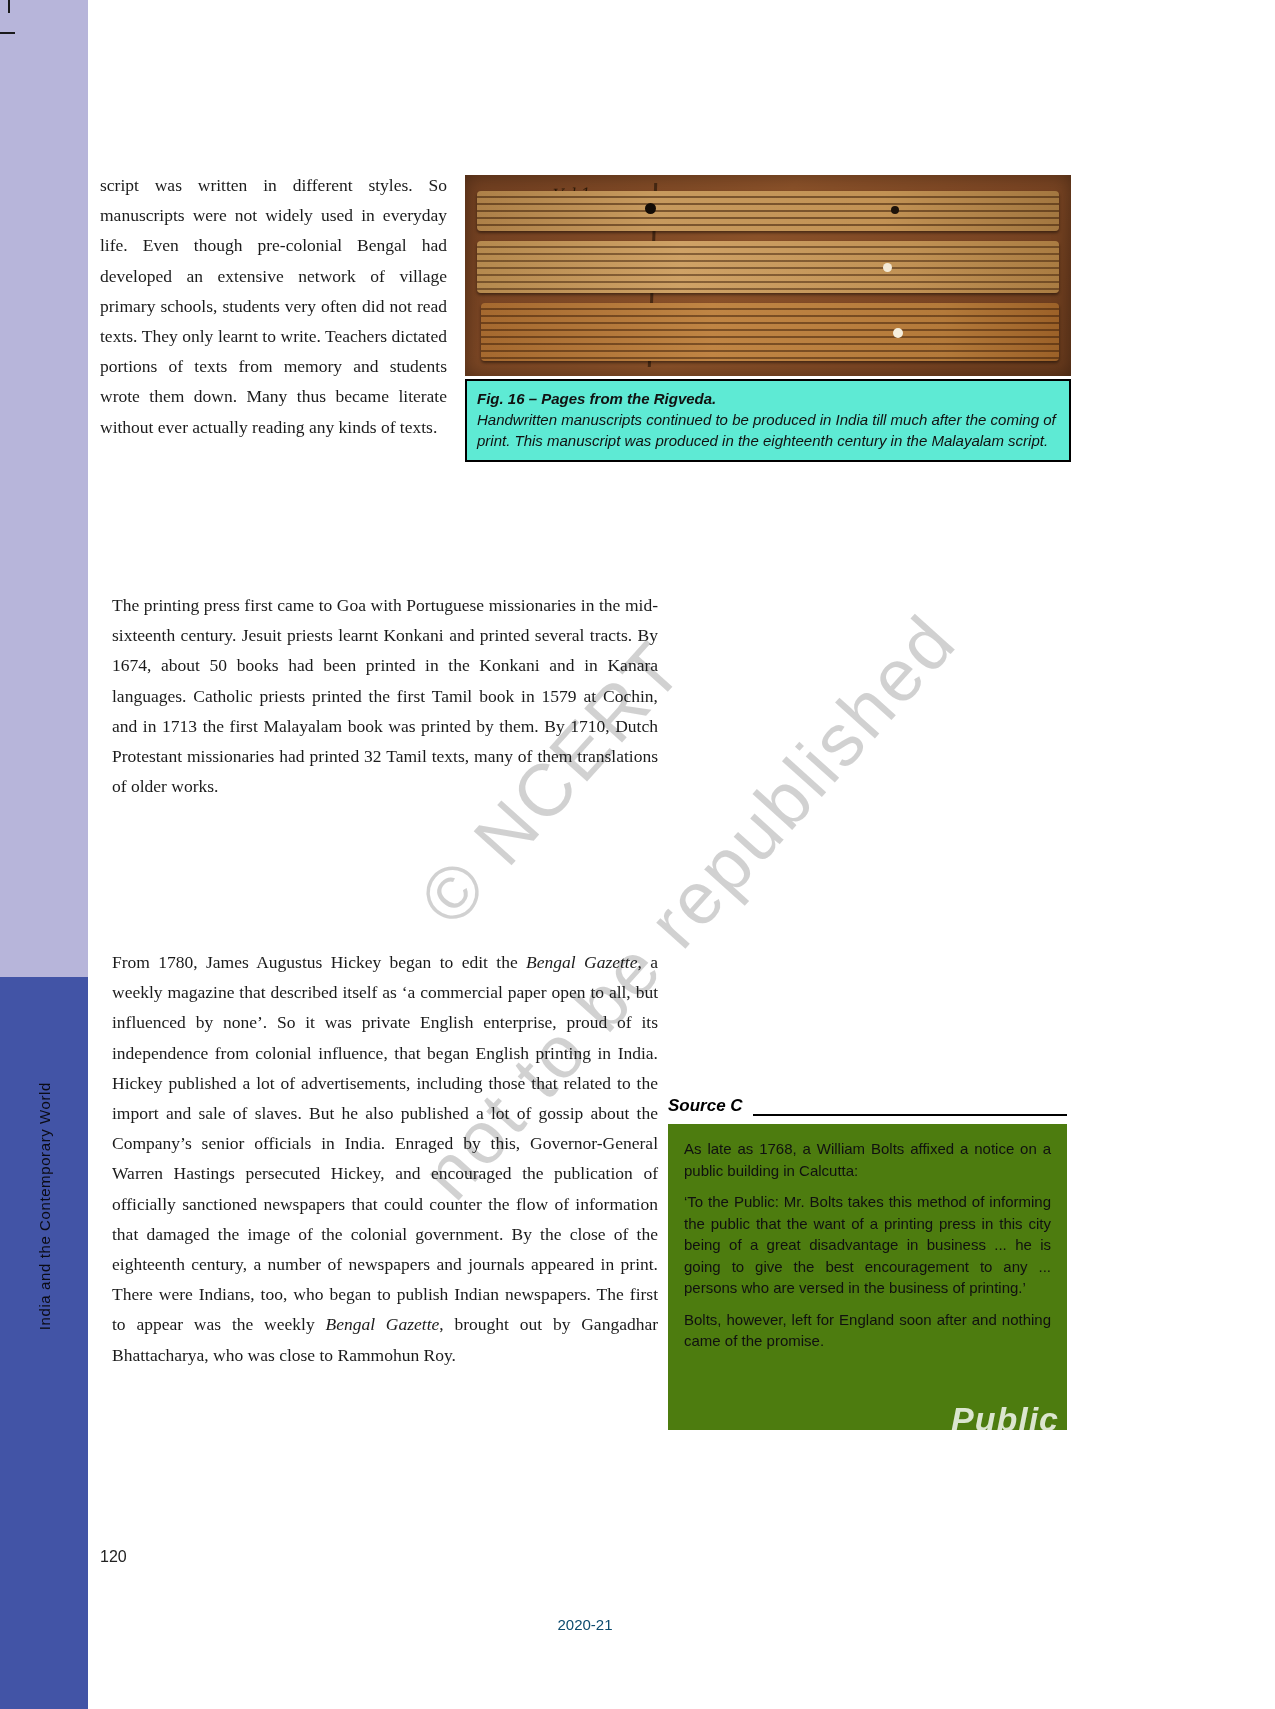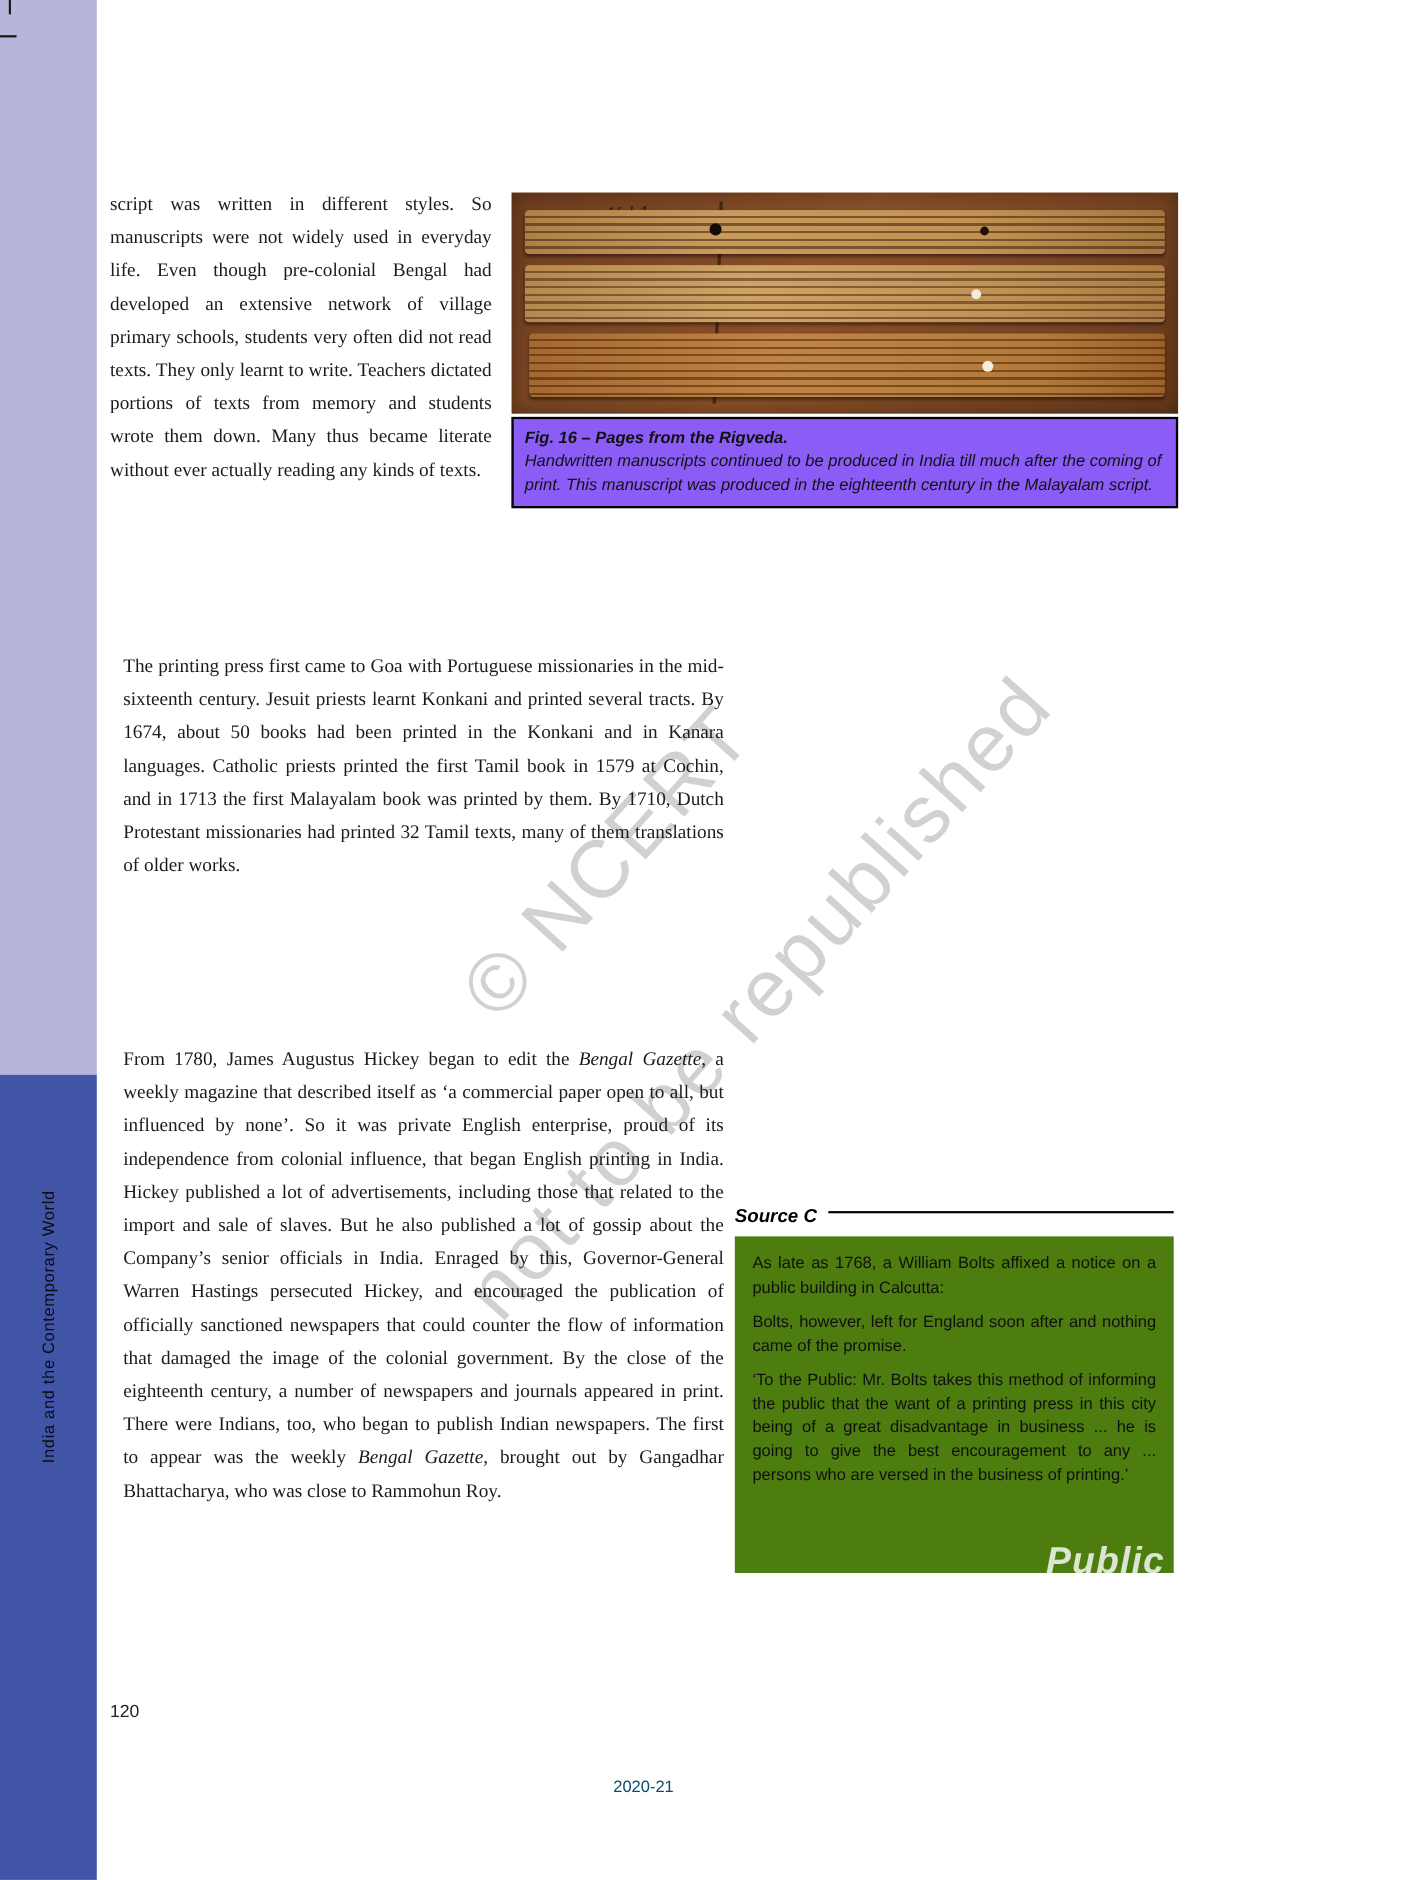--- a/index.html
+++ b/index.html
@@ -62,36 +62,36 @@
   .dot-w1 { left:418px; top:88px;  width:9px;  height:9px;  background:#f3ead8; }
   .dot-w2 { left:428px; top:153px; width:10px; height:10px; background:#f6efdd; }
   .string { position:absolute; left:186px; top:8px; width:3px; height:184px;
             background:rgba(24,12,4,.55); transform:rotate(2deg); }
   .vol { position:absolute; left:88px; top:10px; font-family:"DejaVu Serif", serif;
          font-style:italic; font-size:15px; color:#2e1a08; transform:rotate(-2deg); }
 
   
   .caption {
     position:absolute; left:465px; top:379px; width:606px; z-index:1; box-sizing:border-box;
-    border:2px solid #000; background:#8b5cf6; padding:7px 10px 9px;
+    border:2px solid #000; background:#5eead4; padding:7px 10px 9px;
     font-family:"Liberation Sans", sans-serif; font-style:italic;
     font-size:15px; line-height:21px; color:#111; text-align:left;
   }
   .caption .title { font-weight:bold; }
 
   
   .heading-row { position:absolute; left:100px; top:544px; width:546px; z-index:1;
                  display:flex; align-items:center; }
   .heading { font-family:"DejaVu Sans", sans-serif; font-weight:bold; font-size:19px;
              color:#000; white-space:nowrap; letter-spacing:.2px; }
   .green-bar { flex:1; height:13px; background:#abd2b1; margin-left:14px; margin-top:3px; }
 
   
   .source-label-row { position:absolute; left:668px; top:1096px; width:399px; z-index:1;
-                      display:flex; align-items:flex-start; }
+                      display:flex; align-items:flex-end; }
   .source-label { font-family:"Liberation Sans", sans-serif; font-weight:bold; font-style:italic;
                   font-size:17px; color:#000; white-space:nowrap; }
   .source-rule { flex:1; height:2px; background:#000; margin-left:10px; margin-top:5px; }
   .source-box {
     position:absolute; left:668px; top:1124px; width:399px; height:306px; z-index:1;
     background:#4d7c0f; box-sizing:border-box; padding:14px 16px;
     font-family:"Liberation Sans", sans-serif; font-size:15px; line-height:21.5px;
     color:#101010; text-align:justify;
   }
   .source-box p { margin:0 0 10px; }
@@ -146,21 +146,21 @@
 
   <div class="serif col p-goa">The printing press first came to Goa with Portuguese missionaries in the mid-sixteenth century. Jesuit priests learnt Konkani and printed several tracts. By 1674, about 50 books had been printed in the Konkani and in Kanara languages. Catholic priests printed the first Tamil book in 1579 at Cochin, and in 1713 the first Malayalam book was printed by them. By 1710, Dutch Protestant missionaries had printed 32 Tamil texts, many of them translations of older works.</div>
   <div class="serif col p-hickey"><span>From 1780, James Augustus Hickey began to edit the </span><span class="it">Bengal Gazette</span><span>, a weekly magazine that described itself as ‘a commercial paper open to all, but influenced by none’. So it was private English enterprise, proud of its independence from colonial influence, that began English printing in India. Hickey published a lot of advertisements, including those that related to the import and sale of slaves. But he also published a lot of gossip about the Company’s senior officials in India. Enraged by this, Governor-General Warren Hastings persecuted Hickey, and encouraged the publication of officially sanctioned newspapers that could counter the flow of information that damaged the image of the colonial government. By the close of the eighteenth century, a number of newspapers and journals appeared in print. There were Indians, too, who began to publish Indian newspapers. The first to appear was the weekly </span><span class="it">Bengal Gazette</span><span>, brought out by Gangadhar Bhattacharya, who was close to Rammohun Roy.</span></div>
 
   <div class="source-label-row">
     <span class="source-label">Source C</span>
     <span class="source-rule"></span>
   </div>
   <div class="source-box">
     <p>As late as 1768, a William Bolts affixed a notice on a public building in Calcutta:</p>
+    <p>‘To the Public: Mr. Bolts takes this method of informing the public that the want of a printing press in this city being of a great disadvantage in business ... he is going to give the best encouragement to any ... persons who are versed in the business of printing.’</p>
     <p>Bolts, however, left for England soon after and nothing came of the promise.</p>
-    <p>‘To the Public: Mr. Bolts takes this method of informing the public that the want of a printing press in this city being of a great disadvantage in business ... he is going to give the best encouragement to any ... persons who are versed in the business of printing.’</p>
     <div class="source-wm">Public</div>
   </div>
 
   <div class="page-num">120</div>
   <div class="year">2020-21</div>
 
 </div>
 
 </body></html>

